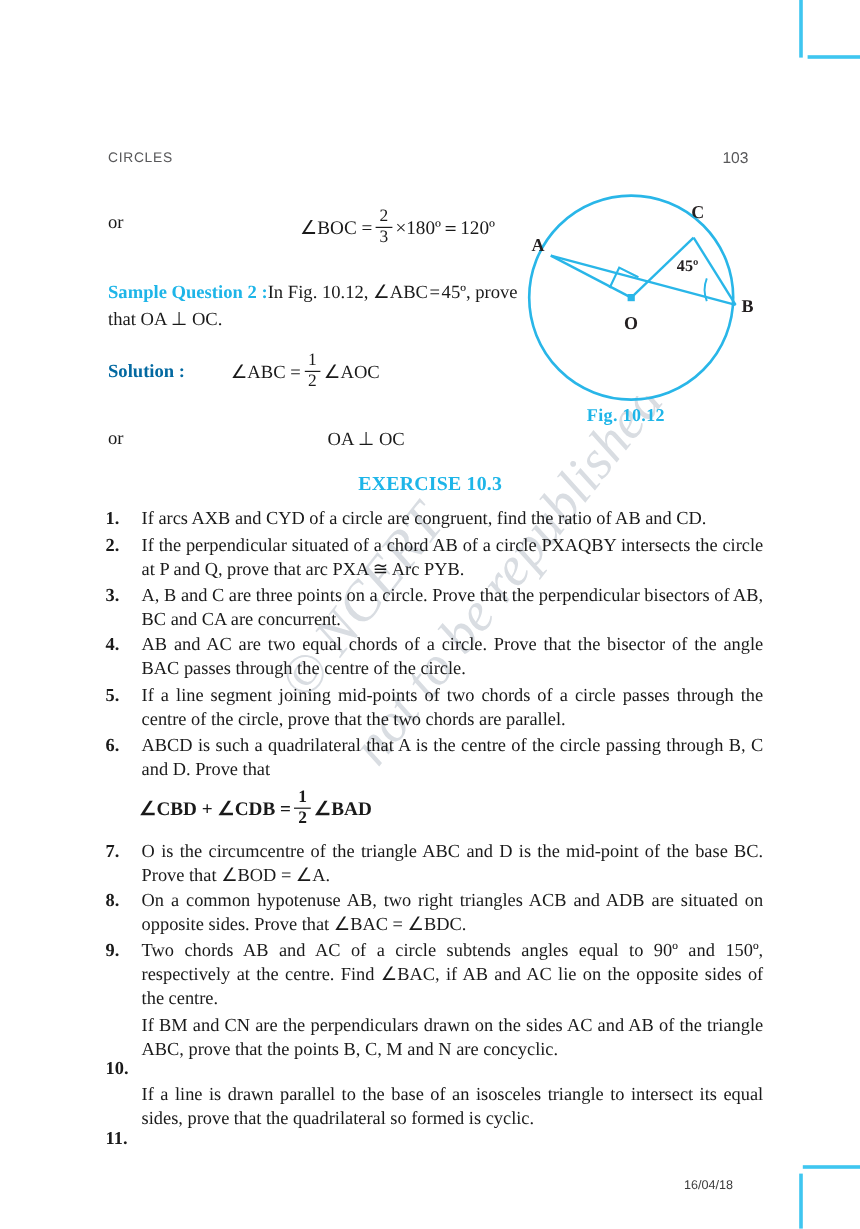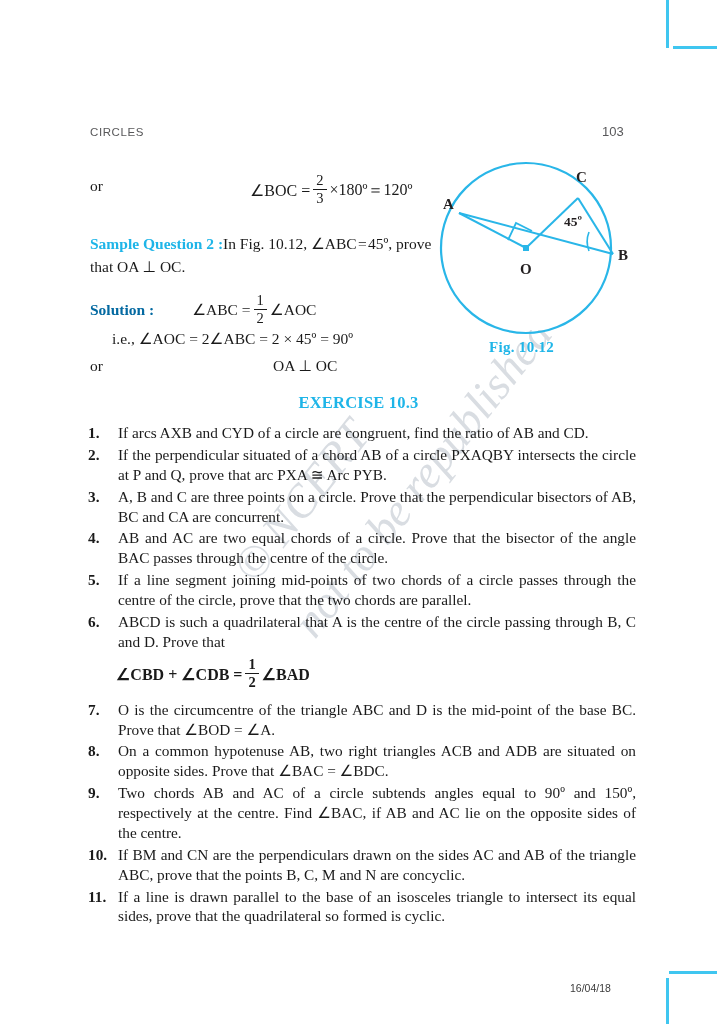--- a/index.html
+++ b/index.html
@@ -171,21 +171,21 @@
     font-size: 15.3px;
     line-height: 1.3;
   }
   .q-num {
     flex: 0 0 auto;
     width: 28px;
     font-weight: bold;
     text-align: left;
     padding-right: 2px;
   }
-  .q-num.wide { width: 28px; }
+  .q-num.wide { width: 28px; margin-top: 36px; }
   .q-text {
     flex: 1 1 auto;
     text-align: justify;
     text-justify: inter-word;
   }
 
   
   #q6-formula {
     position: absolute;
     left: 116px; top: 658px;
@@ -246,21 +246,20 @@
       <span>∠ABC =</span>
       <span class="frac">
         <span class="num">1</span>
         <span class="bar"></span>
         <span class="den">2</span>
       </span>
       <span>∠AOC</span>
     </span>
   </div>
 
-  <div id="solution-ie">i.e., ∠AOC = 2∠ABC = 2 × 45º = 90º</div>
   <div id="solution-or">or</div>
   <div id="solution-or-expr">OA ⊥  OC</div>
 
   <div id="figure-area">
     <svg width="200" height="210" viewBox="0 0 200 210">
 
       <circle cx="94" cy="98" r="85" fill="none" stroke="#29b6e8" stroke-width="2.2"></circle>
 
       <line x1="27" y1="63" x2="146" y2="48" stroke="#29b6e8" stroke-width="2" opacity="0"></line>
       <line x1="27" y1="63" x2="181" y2="104" stroke="#29b6e8" stroke-width="2"></line>

